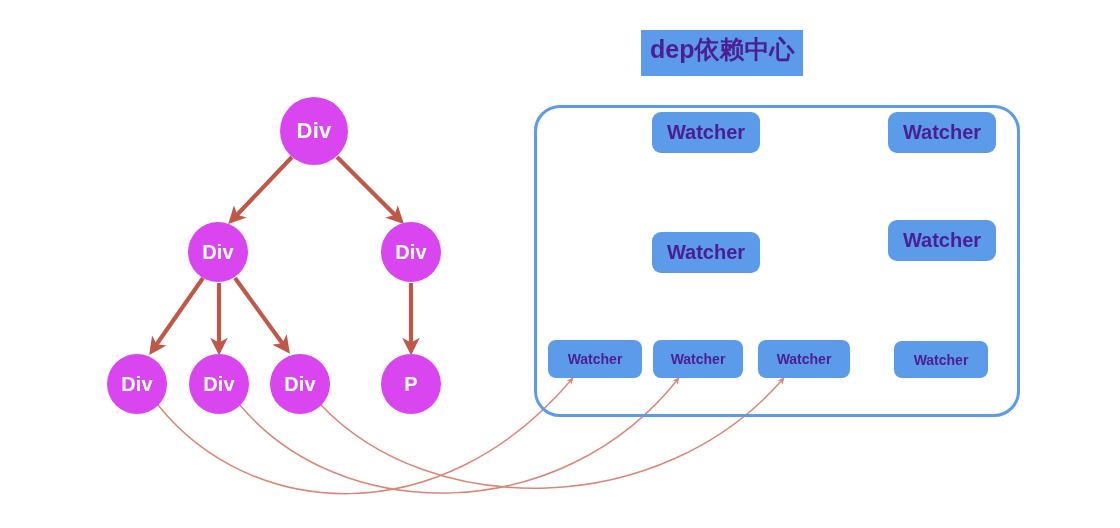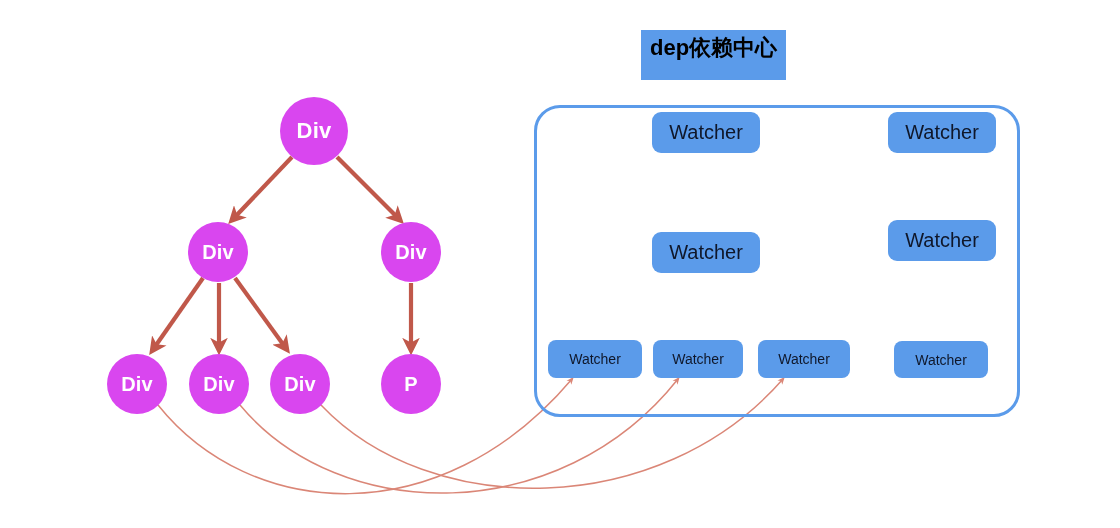--- a/index.html
+++ b/index.html
@@ -37,44 +37,44 @@
     z-index: 3;
   }
   .node-root { width: 68px; height: 68px; font-size: 22px; }
   .node-mid  { width: 60px; height: 60px; font-size: 20px; }
   .node-leaf { width: 60px; height: 60px; font-size: 20px; }
 
   
   .dep-title {
     position: absolute;
     background: #5b9bea;
-    color: #000000;
-    font-size: 22px;
+    color: #4c1d95;
+    font-size: 25px;
     font-weight: bold;
-    padding: 3px 9px 17px 9px;
+    padding: 3px 9px 10px 9px;
     white-space: nowrap;
     z-index: 4;
   }
   .dep-box {
     position: absolute;
     border: 3px solid #5b9bea;
     border-radius: 26px;
     background: transparent;
     box-sizing: border-box;
     z-index: 1;
   }
   .watcher {
     position: absolute;
     background: #5b9bea;
-    color: #0f172a;
+    color: #4c1d95;
     border-radius: 9px;
     display: flex;
     align-items: center;
     justify-content: center;
-    font-weight: normal;
+    font-weight: bold;
     z-index: 3;
     box-sizing: border-box;
   }
   .watcher-lg { font-size: 20px; }
   .watcher-sm { font-size: 14px; border-radius: 8px; }
 </style>
 </head>
 <body>
 
 <div id="canvas">

